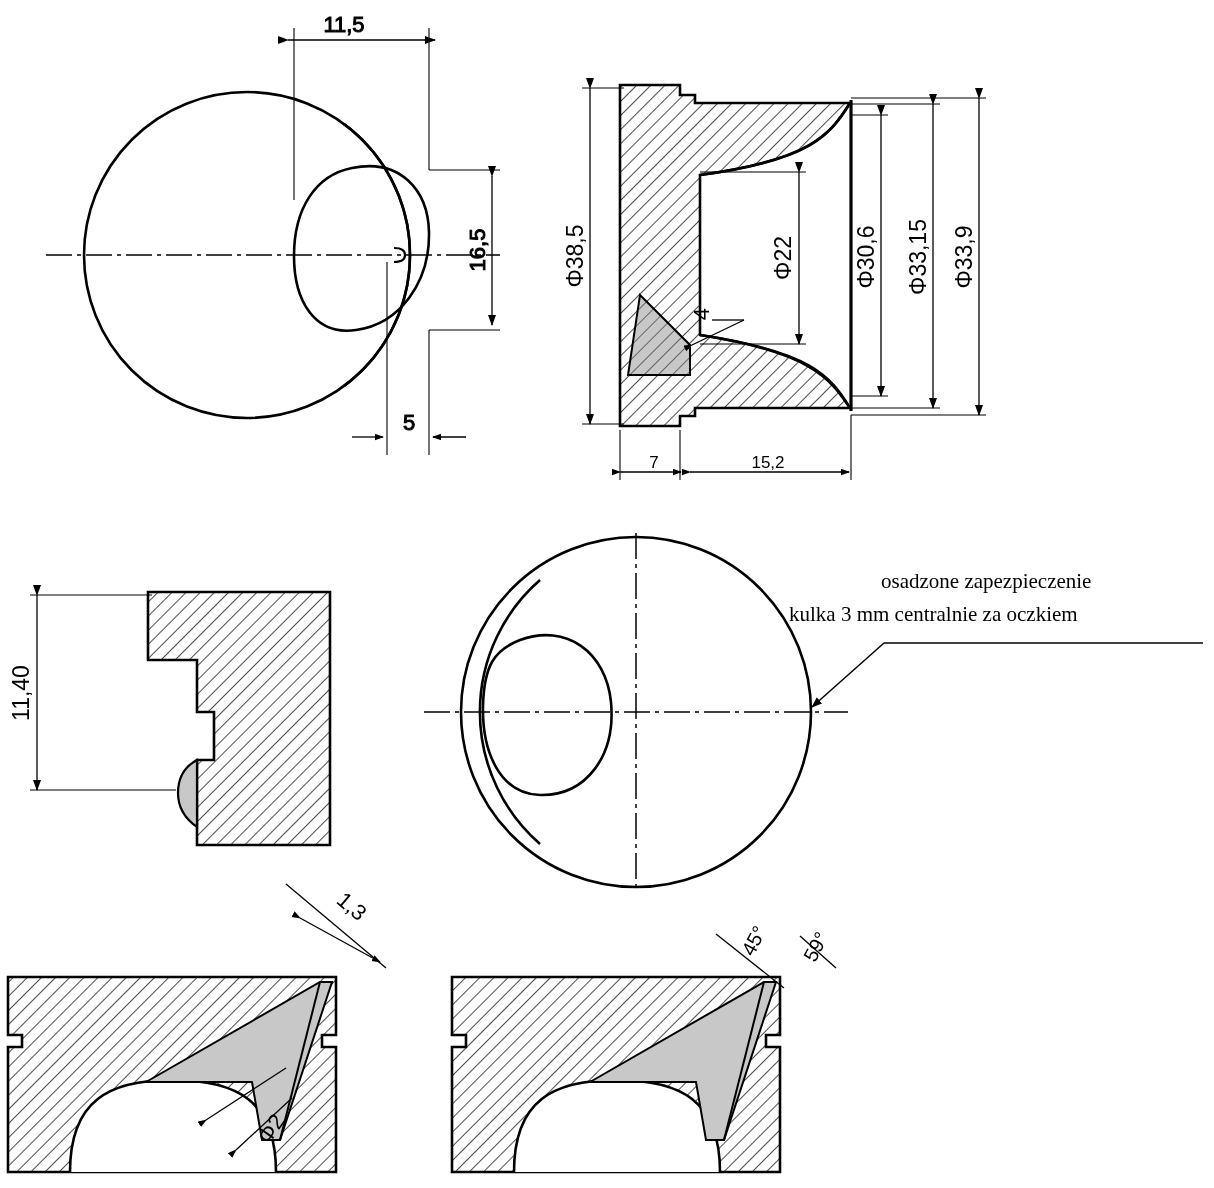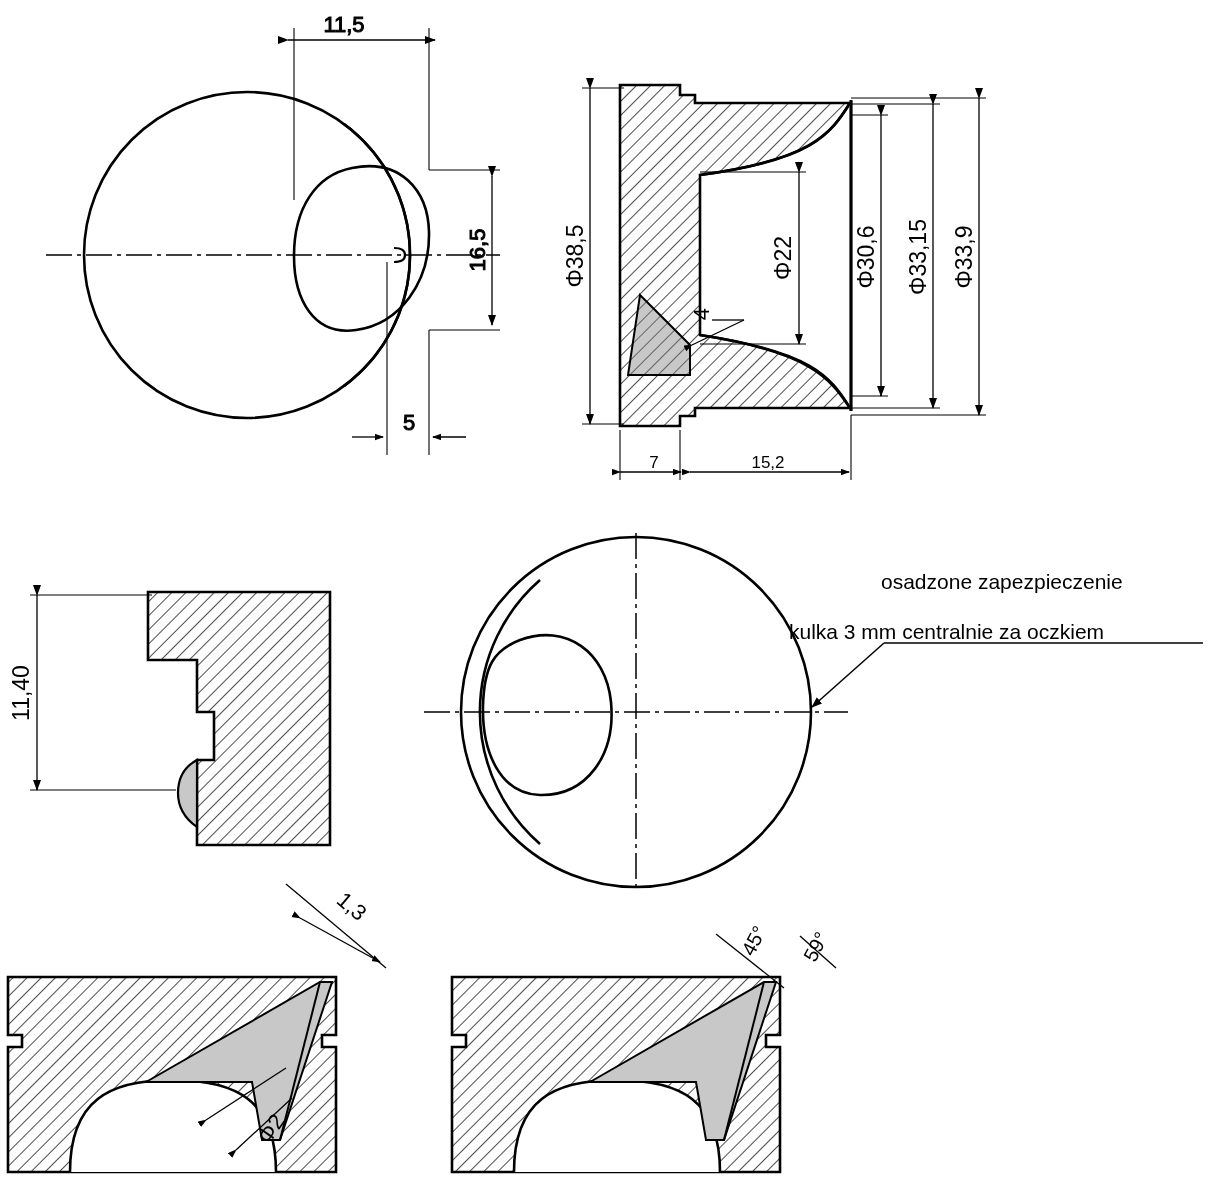--- a/index.html
+++ b/index.html
@@ -1,27 +1,27 @@
 <!DOCTYPE html>
 <html><head>
 <meta charset="utf-8">
 <style>
   html, body { margin:0; padding:0; background:#ffffff; }
   body { width:1214px; height:1188px; font-family:"Liberation Sans", sans-serif; position:relative; overflow:hidden; }
   #sheet { position:absolute; left:0; top:0; width:1214px; height:1188px; }
   .note-text {
     position:absolute;
-    font-family:Liberation Sans, sans-serif;
+    font-family:Liberation Serif, serif;
     font-size:21px;
     color:#000;
     white-space:nowrap;
     line-height:27px;
   }
   #note-line1 { left:881px; top:568px; }
-  #note-line2 { left:789px; top:618px; }
+  #note-line2 { left:789px; top:601px; }
   svg text { font-family:"Liberation Sans", sans-serif; fill:#000; }
 </style>
 </head>
 <body>
 
 <svg id="sheet" viewBox="0 0 1214 1188" width="1214" height="1188">
   <defs>
     <pattern id="hatch" width="10" height="10" patternTransform="rotate(45)" patternUnits="userSpaceOnUse">
       <line x1="0" y1="0" x2="0" y2="10" stroke="#000" stroke-width="1.4"></line>
     </pattern>

